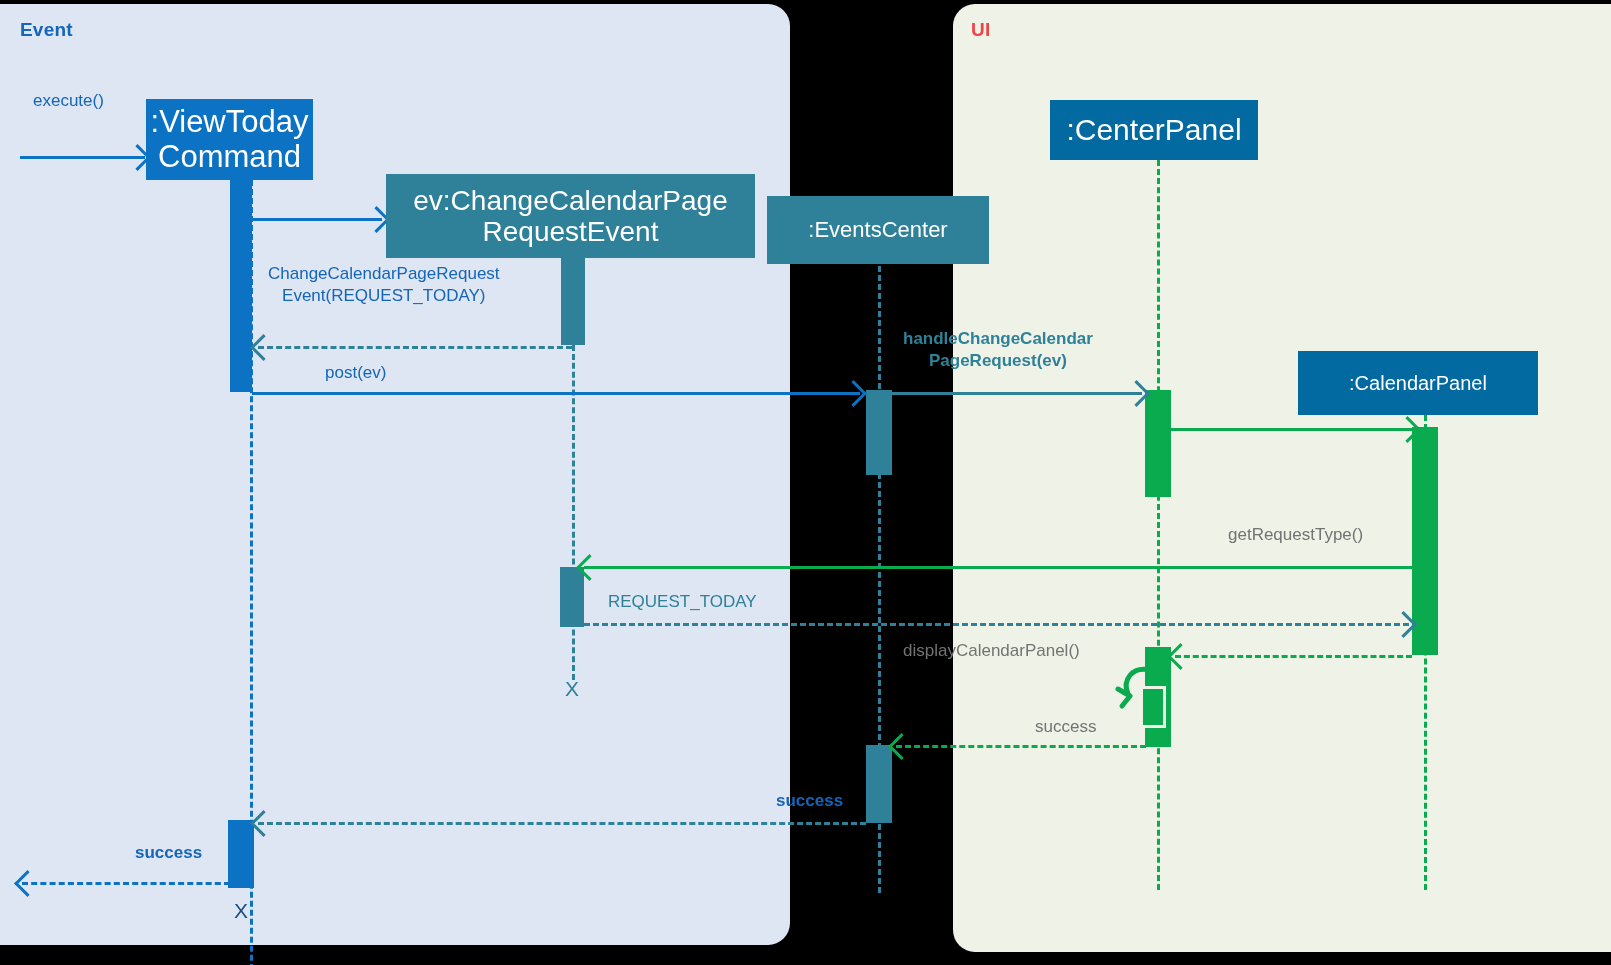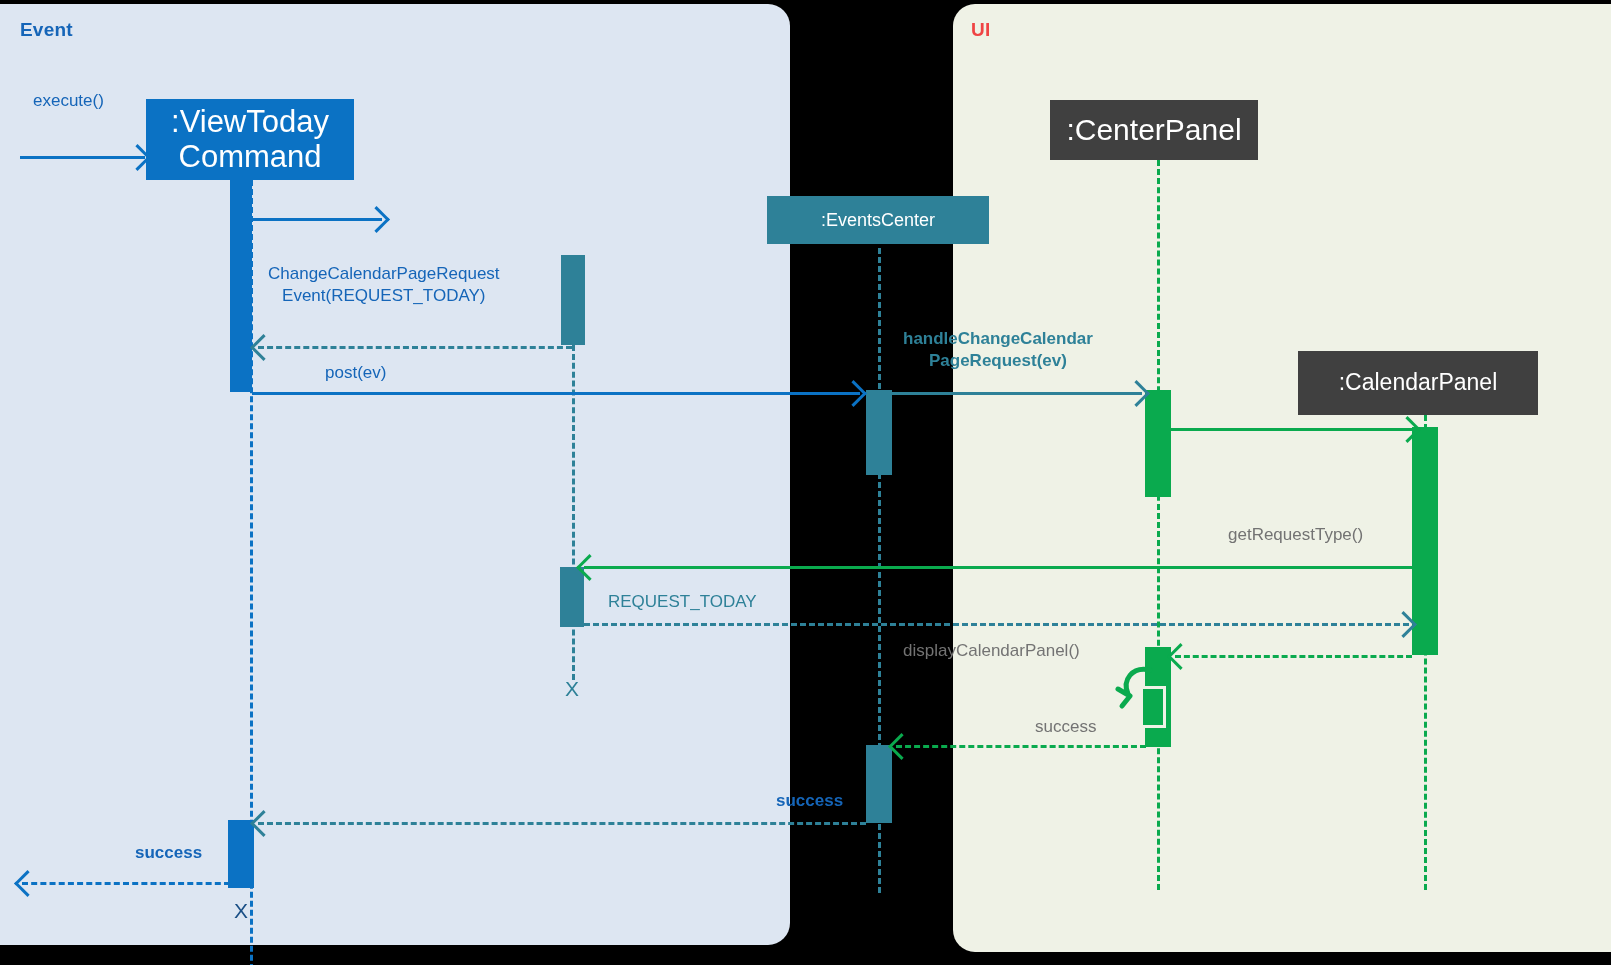--- a/index.html
+++ b/index.html
@@ -48,21 +48,21 @@
     display: flex;
     align-items: center;
     justify-content: center;
     text-align: center;
     line-height: 1.12;
     box-sizing: border-box;
     padding: 2px 8px;
   }
   .obox.blue  { background: #0b72c4; }
   .obox.teal  { background: #2e8198; }
-  .obox.green { background: #404040; }
+  .obox.green { background: #0369a1; }
 
   
   .lifeline {
     position: absolute;
     width: 0;
     border-left-width: 3px;
     border-left-style: dashed;
   }
   .ll-blue  { border-left-color: #0b72c4; }
   .ll-teal  { border-left-color: #2e8198; }
@@ -208,30 +208,33 @@
   <div class="head left h-teal" style="left:254px; top:814px;"></div>
   <div class="mlabel l-blue l-bold" style="left:776px; top:790px;">success</div>
 
   <div class="msg dashed m-blue" style="left:22px; top:882px; width:208px;"></div>
   <div class="head left h-blue" style="left:18px; top:874px;"></div>
   <div class="mlabel l-blue l-bold" style="left:135px; top:842px;">success</div>
 
   <div class="xmark x-teal" style="left:565px; top:677px;">X</div>
   <div class="xmark x-blue" style="left:234px; top:899px;">X</div>
 
-  <div class="obox blue" id="box-view-today-command" style="left:146px; top:99px; width:208px; height:81px; font-size:31px;">
+  <div class="obox blue" id="box-view-today-command" style="left:146px; top:99px; width:167px; height:81px; font-size:31px;">
     <span>:ViewToday<br>Command</span>
   </div>
 
-
-  <div class="obox teal" id="box-events-center" style="left:767px; top:196px; width:222px; height:48px; font-size:18px;">
+  <div class="obox teal" id="box-change-event" style="left:386px; top:174px; width:369px; height:84px; font-size:28px;">
+    <span>ev:ChangeCalendarPage<br>RequestEvent</span>
+  </div>
+
+  <div class="obox teal" id="box-events-center" style="left:767px; top:196px; width:222px; height:68px; font-size:22px;">
     <span>:EventsCenter</span>
   </div>
 
   <div class="obox green" id="box-center-panel" style="left:1050px; top:100px; width:208px; height:60px; font-size:30px;">
     <span>:CenterPanel</span>
   </div>
 
-  <div class="obox green" id="box-calendar-panel" style="left:1298px; top:351px; width:240px; height:64px; font-size:23px;">
+  <div class="obox green" id="box-calendar-panel" style="left:1298px; top:351px; width:240px; height:64px; font-size:20px;">
     <span>:CalendarPanel</span>
   </div>
 
 </div>
 
 </body></html>

